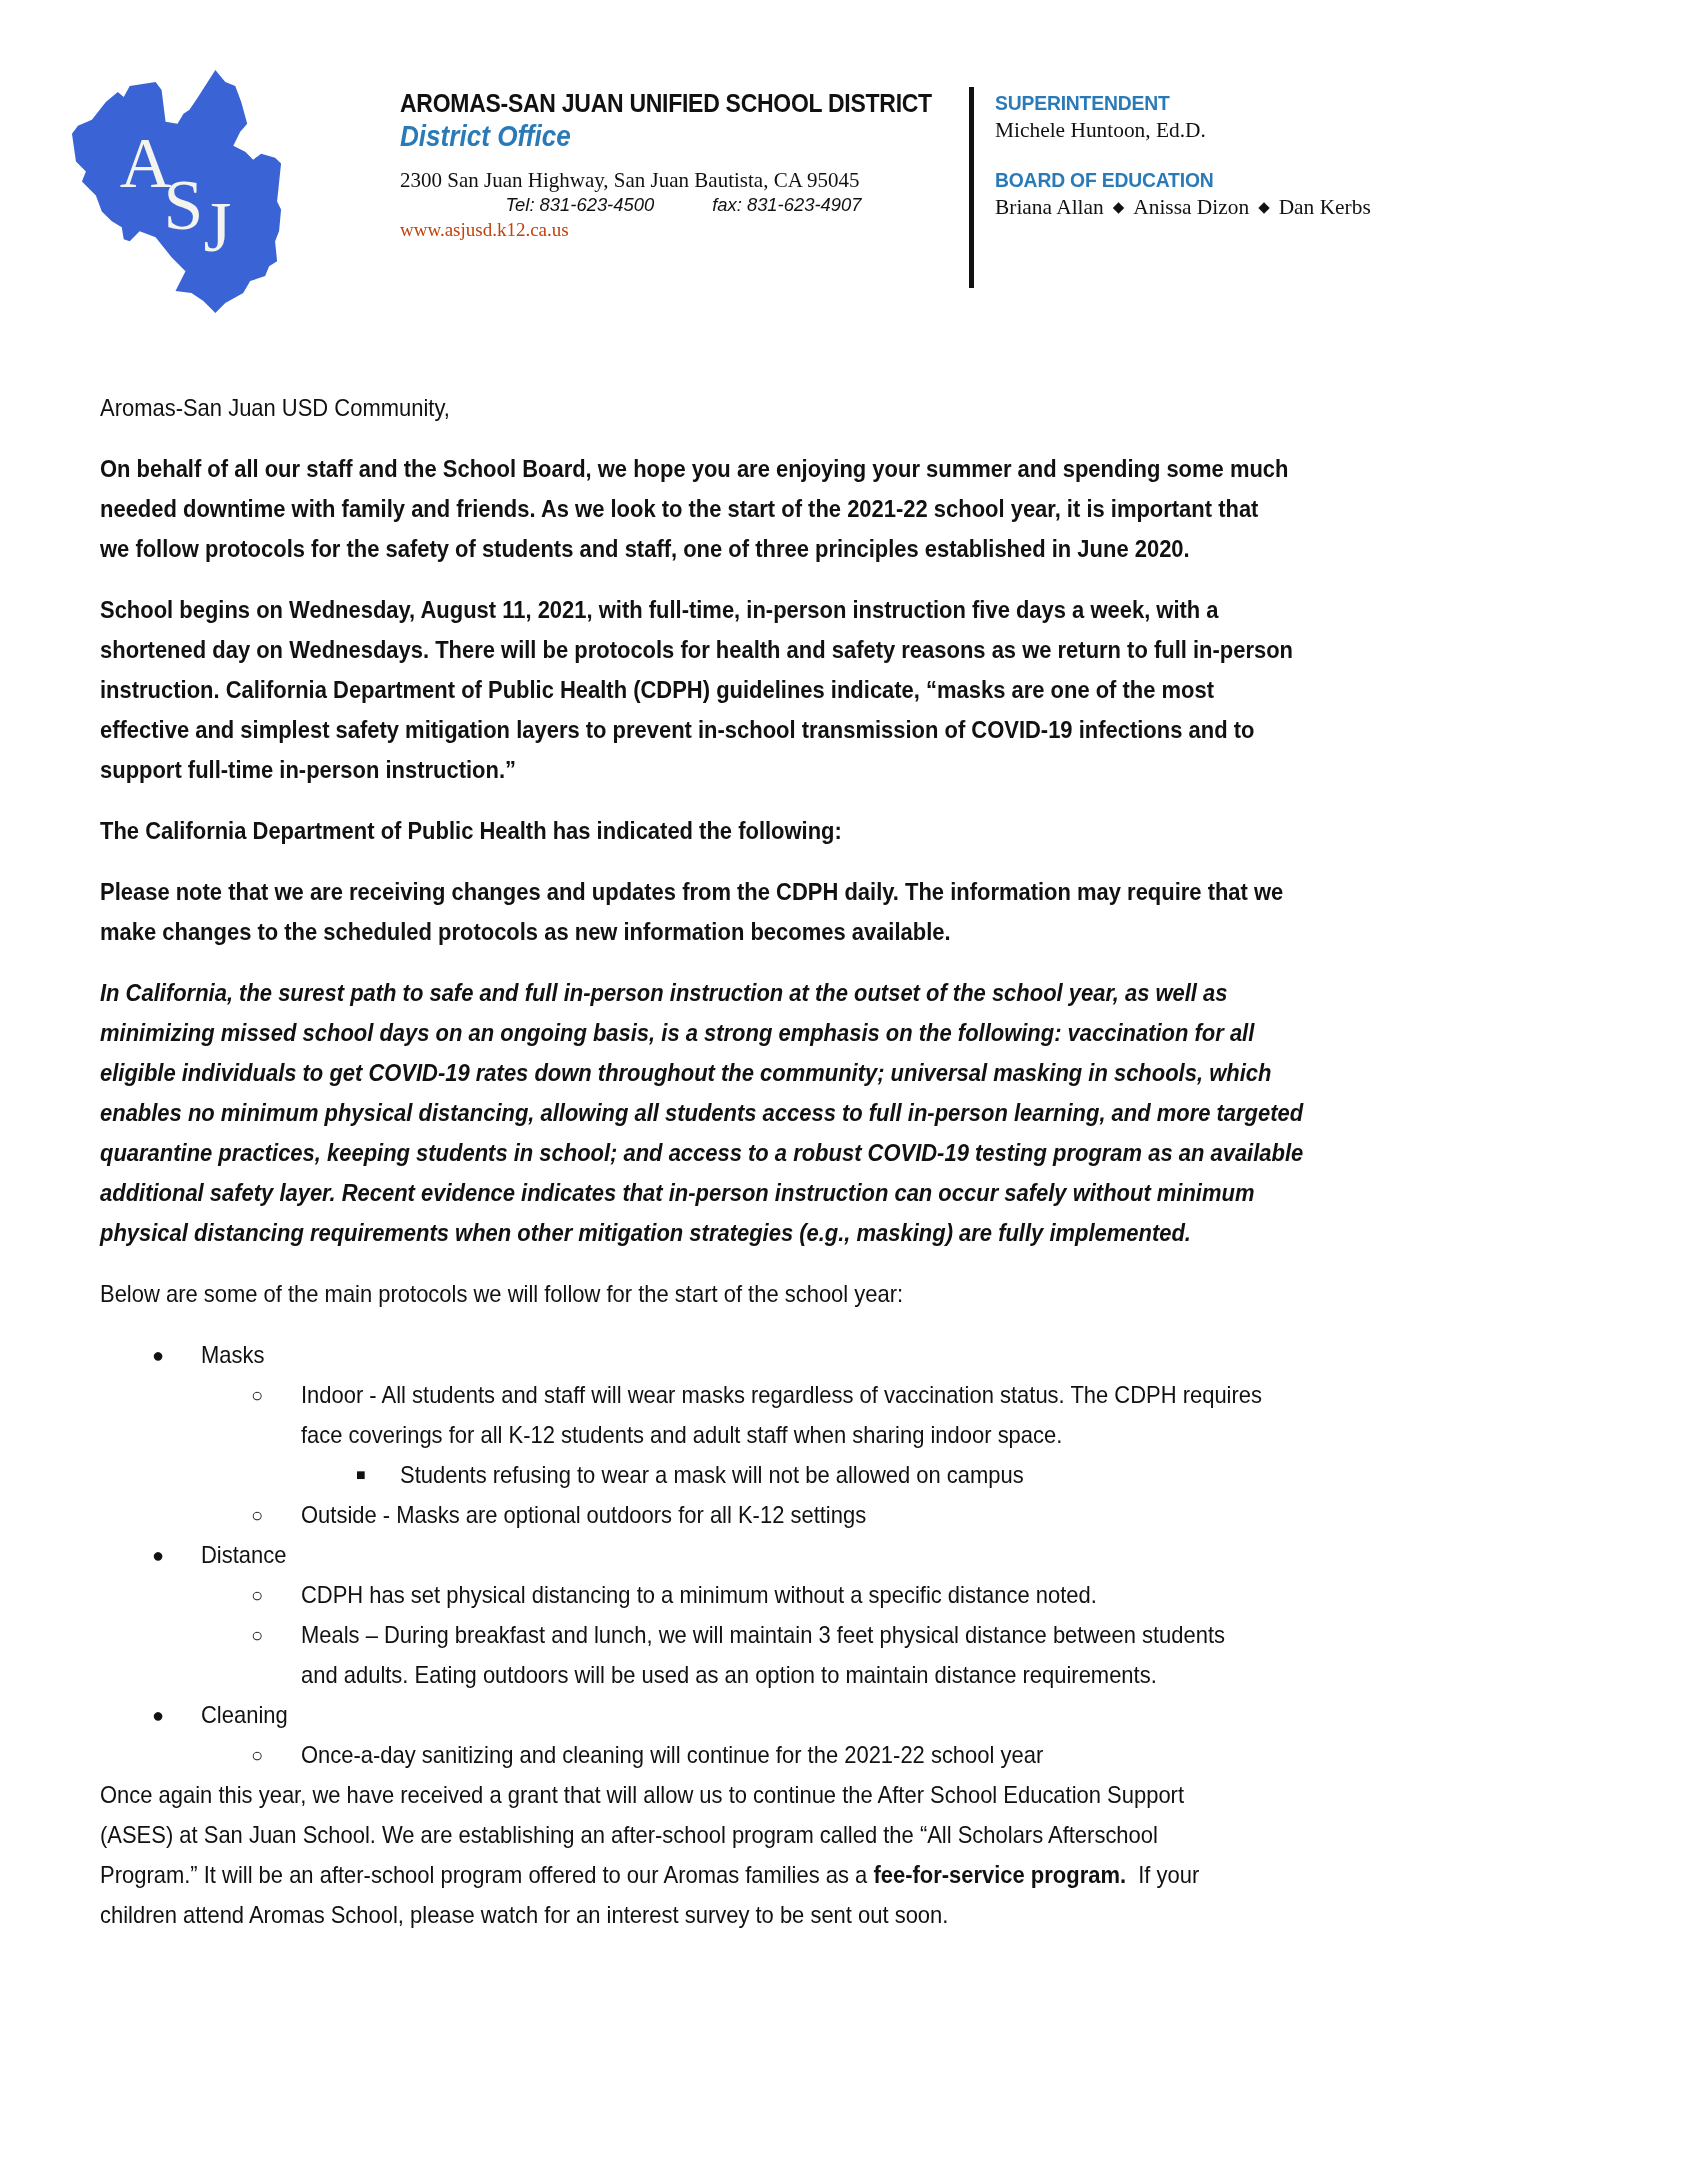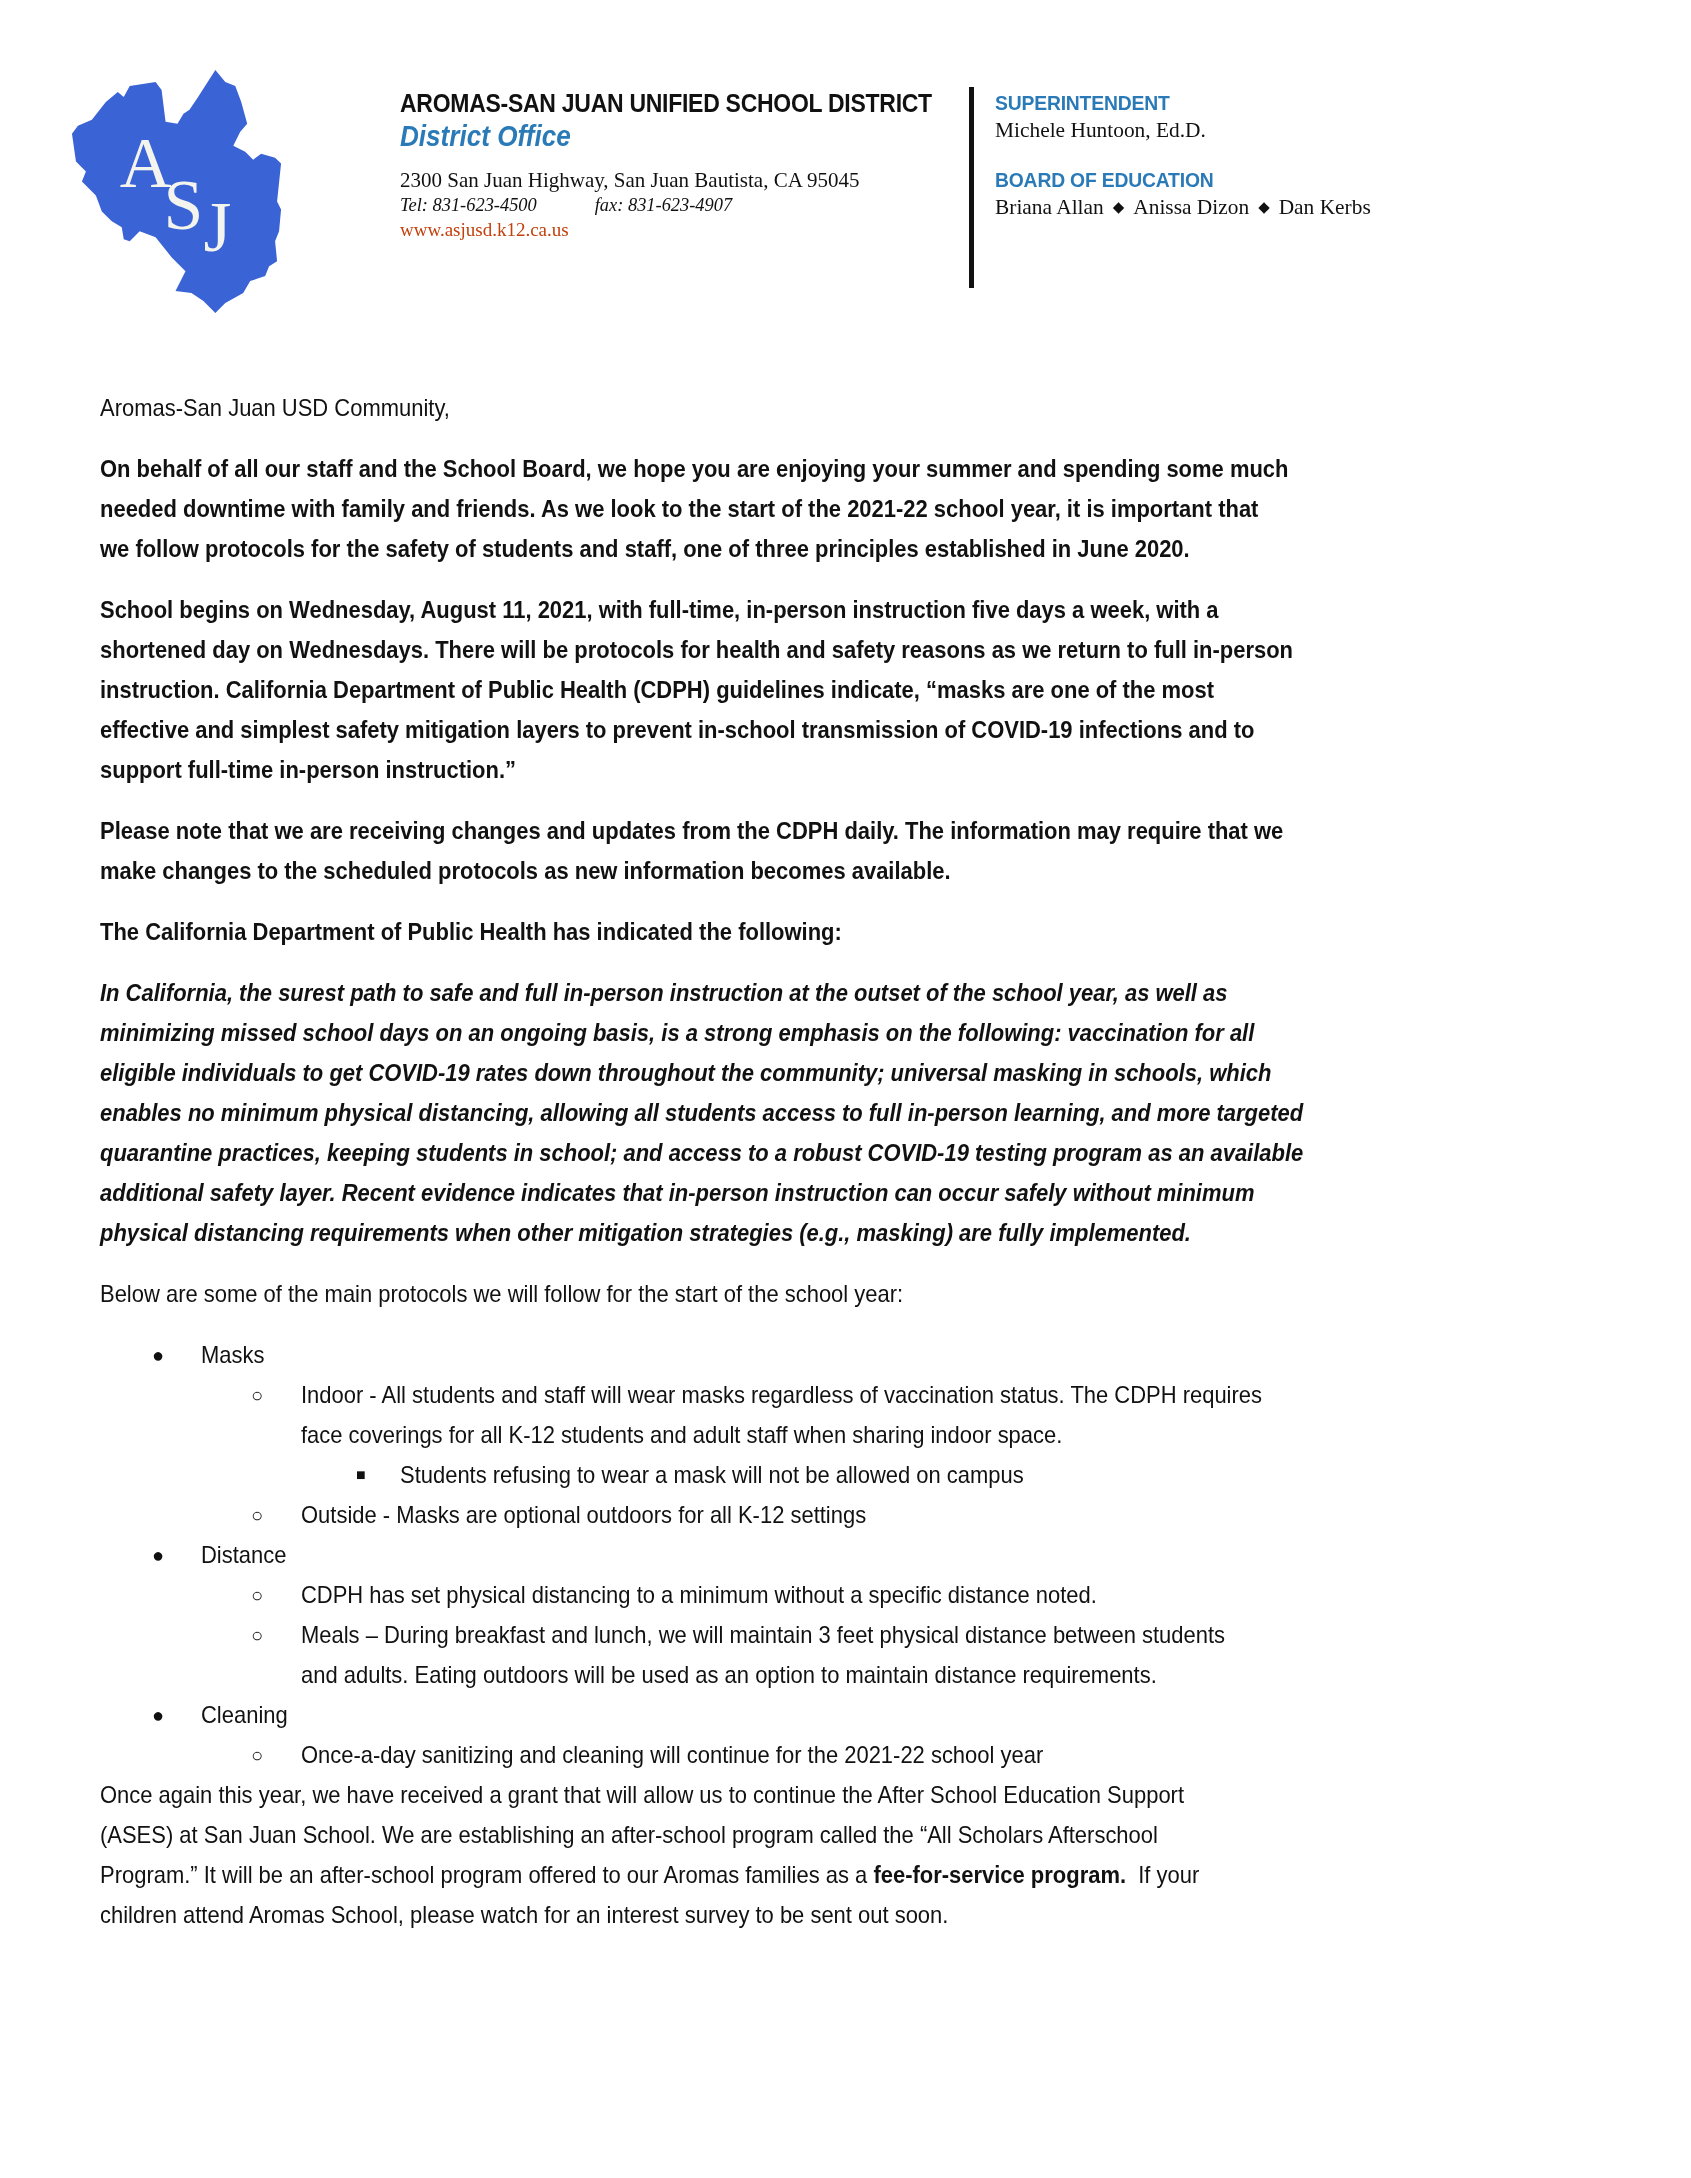--- a/index.html
+++ b/index.html
@@ -5,21 +5,21 @@
   html, body { margin: 0; padding: 0; background: #ffffff; }
   body { width: 1692px; height: 2178px; position: relative; overflow: hidden; color: #111; }
   .page { position: absolute; left: 0; top: 0; width: 1692px; height: 2178px; background: #fff; }
 
   
   .logo { position: absolute; left: 66px; top: 62px; width: 229px; height: 254px; }
   .district { position: absolute; left: 400px; top: 88px; width: 567px; }
   .district-name { font-family: "Liberation Sans", sans-serif; font-weight: bold; font-size: 25px; letter-spacing: -0.3px; color: #111; line-height: 31px; white-space: nowrap; transform: scaleX(0.92); transform-origin: left; }
   .district-office { font-family: "Liberation Sans", sans-serif; font-weight: bold; font-style: italic; font-size: 29px; color: #2a7ab8; line-height: 34px; margin-top: 0px; transform: scaleX(0.9); transform-origin: left; }
   .district-address { font-family: "Liberation Serif", serif; font-size: 21px; color: #111; line-height: 26px; margin-top: 14px; white-space: nowrap; }
-  .district-contact { font-family: Liberation Serif, serif; font-style: italic; font-size: 18.4px; color: #111; line-height: 24px; white-space: nowrap; }
+  .district-contact { font-family: Liberation Sans, sans-serif; font-style: italic; font-size: 18.4px; color: #111; line-height: 24px; white-space: nowrap; text-align: center; }
   .district-contact .fax { margin-left: 58px; }
   .district-web { font-family: "Liberation Serif", serif; font-size: 19px; color: #c2410c; line-height: 26px; }
 
   .divider { position: absolute; left: 969px; top: 87px; width: 5px; height: 201px; background: #111; }
 
   .board { position: absolute; left: 995px; top: 90px; width: 517px; }
   .board-heading { font-family: "Liberation Sans", sans-serif; font-weight: bold; font-size: 21px; color: #2a7ab8; line-height: 26px; letter-spacing: -0.2px; transform: scaleX(0.92); transform-origin: left; white-space: nowrap; }
   .board-text { font-family: "Liberation Serif", serif; font-size: 21.4px; color: #111; line-height: 29px; white-space: nowrap; }
   .board-gap { height: 22px; }
   .diamond { display: inline-block; font-size: 15px; margin: 0 9px; vertical-align: 2px; }
@@ -94,26 +94,26 @@
 
     <p class="para">
       <span class="line">School begins on Wednesday, August 11, 2021, with full-time, in-person instruction five days a week, with a</span>
       <span class="line">shortened day on Wednesdays. There will be protocols for health and safety reasons as we return to full in-person</span>
       <span class="line">instruction. California Department of Public Health (CDPH) guidelines indicate, “masks are one of the most</span>
       <span class="line">effective and simplest safety mitigation layers to prevent in-school transmission of COVID-19 infections and to</span>
       <span class="line">support full-time in-person instruction.”</span>
     </p>
 
     <p class="para">
-      <span class="line">Please note that we are receiving changes and updates from the CDPH daily. The information may require that we</span>
-      <span class="line">make changes to the scheduled protocols as new information becomes available.</span>
+      <span class="line">The California Department of Public Health has indicated the following:</span>
     </p>
 
     <p class="para">
-      <span class="line">The California Department of Public Health has indicated the following:</span>
+      <span class="line">Please note that we are receiving changes and updates from the CDPH daily. The information may require that we</span>
+      <span class="line">make changes to the scheduled protocols as new information becomes available.</span>
     </p>
 
     <p class="para quote">
       <span class="line">In California, the surest path to safe and full in-person instruction at the outset of the school year, as well as</span>
       <span class="line">minimizing missed school days on an ongoing basis, is a strong emphasis on the following: vaccination for all</span>
       <span class="line">eligible individuals to get COVID-19 rates down throughout the community; universal masking in schools, which</span>
       <span class="line">enables no minimum physical distancing, allowing all students access to full in-person learning, and more targeted</span>
       <span class="line">quarantine practices, keeping students in school; and access to a robust COVID-19 testing program as an available</span>
       <span class="line">additional safety layer. Recent evidence indicates that in-person instruction can occur safely without minimum</span>
       <span class="line">physical distancing requirements when other mitigation strategies (e.g., masking) are fully implemented.</span>

